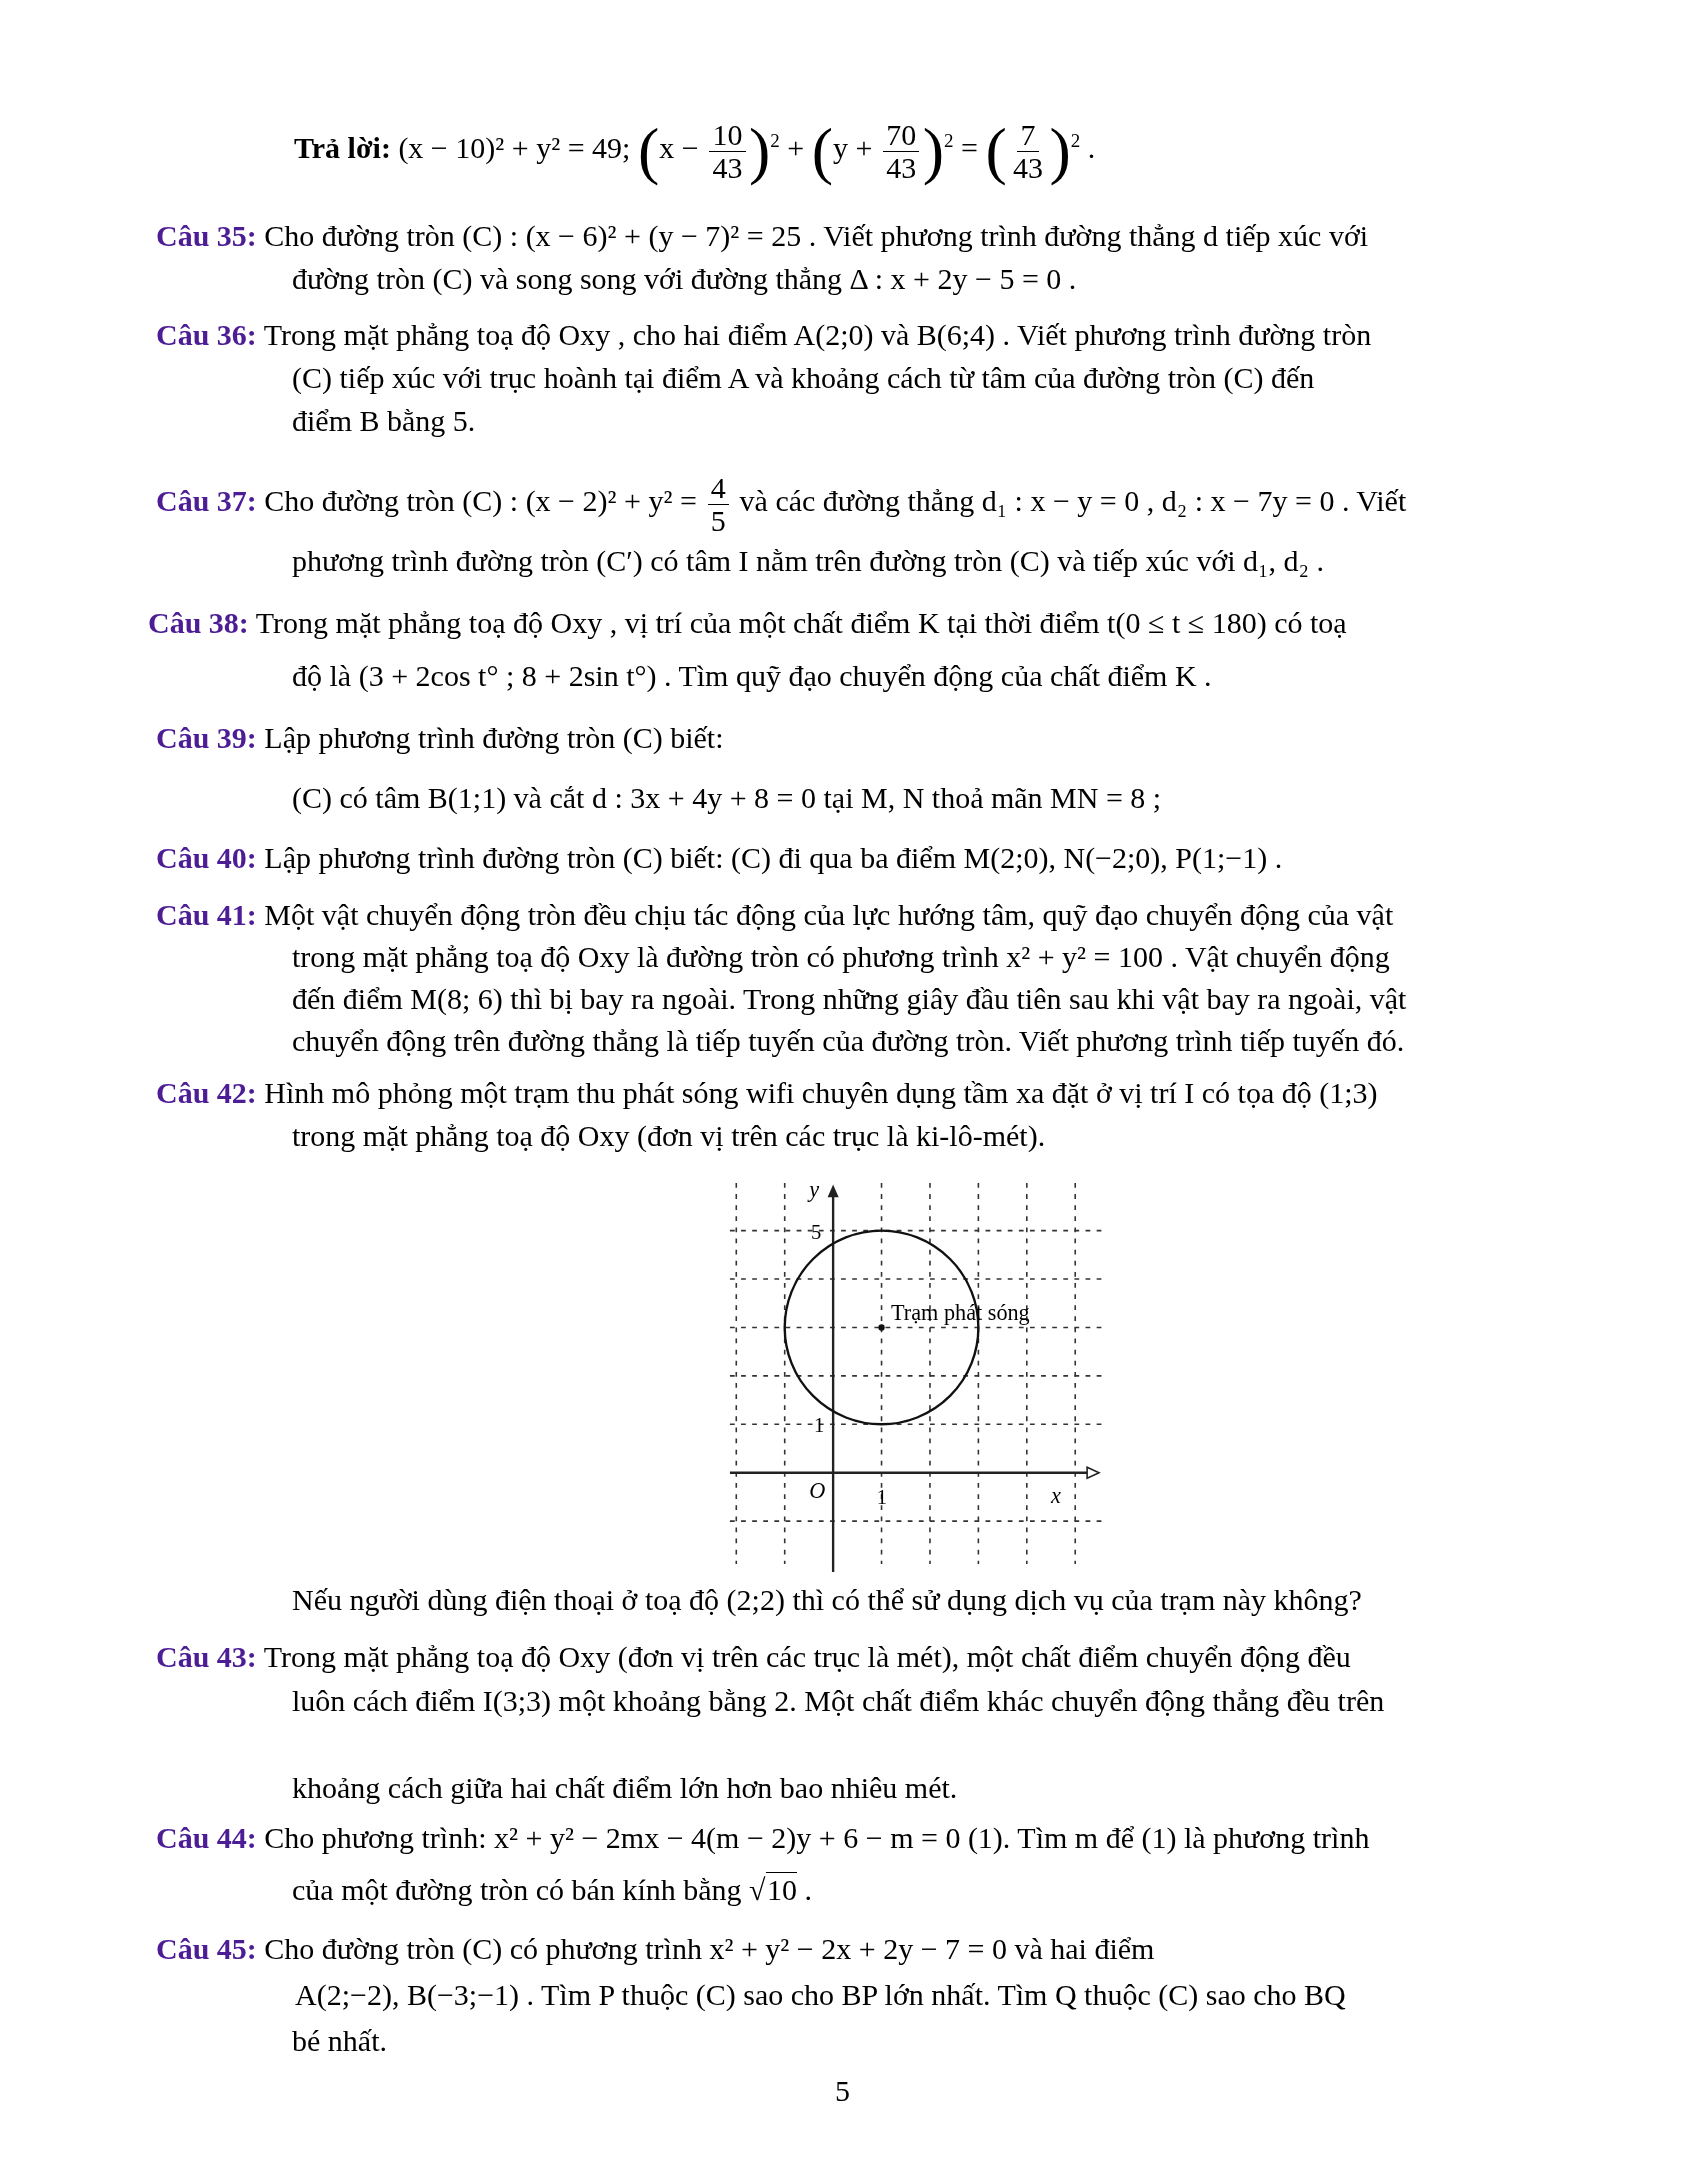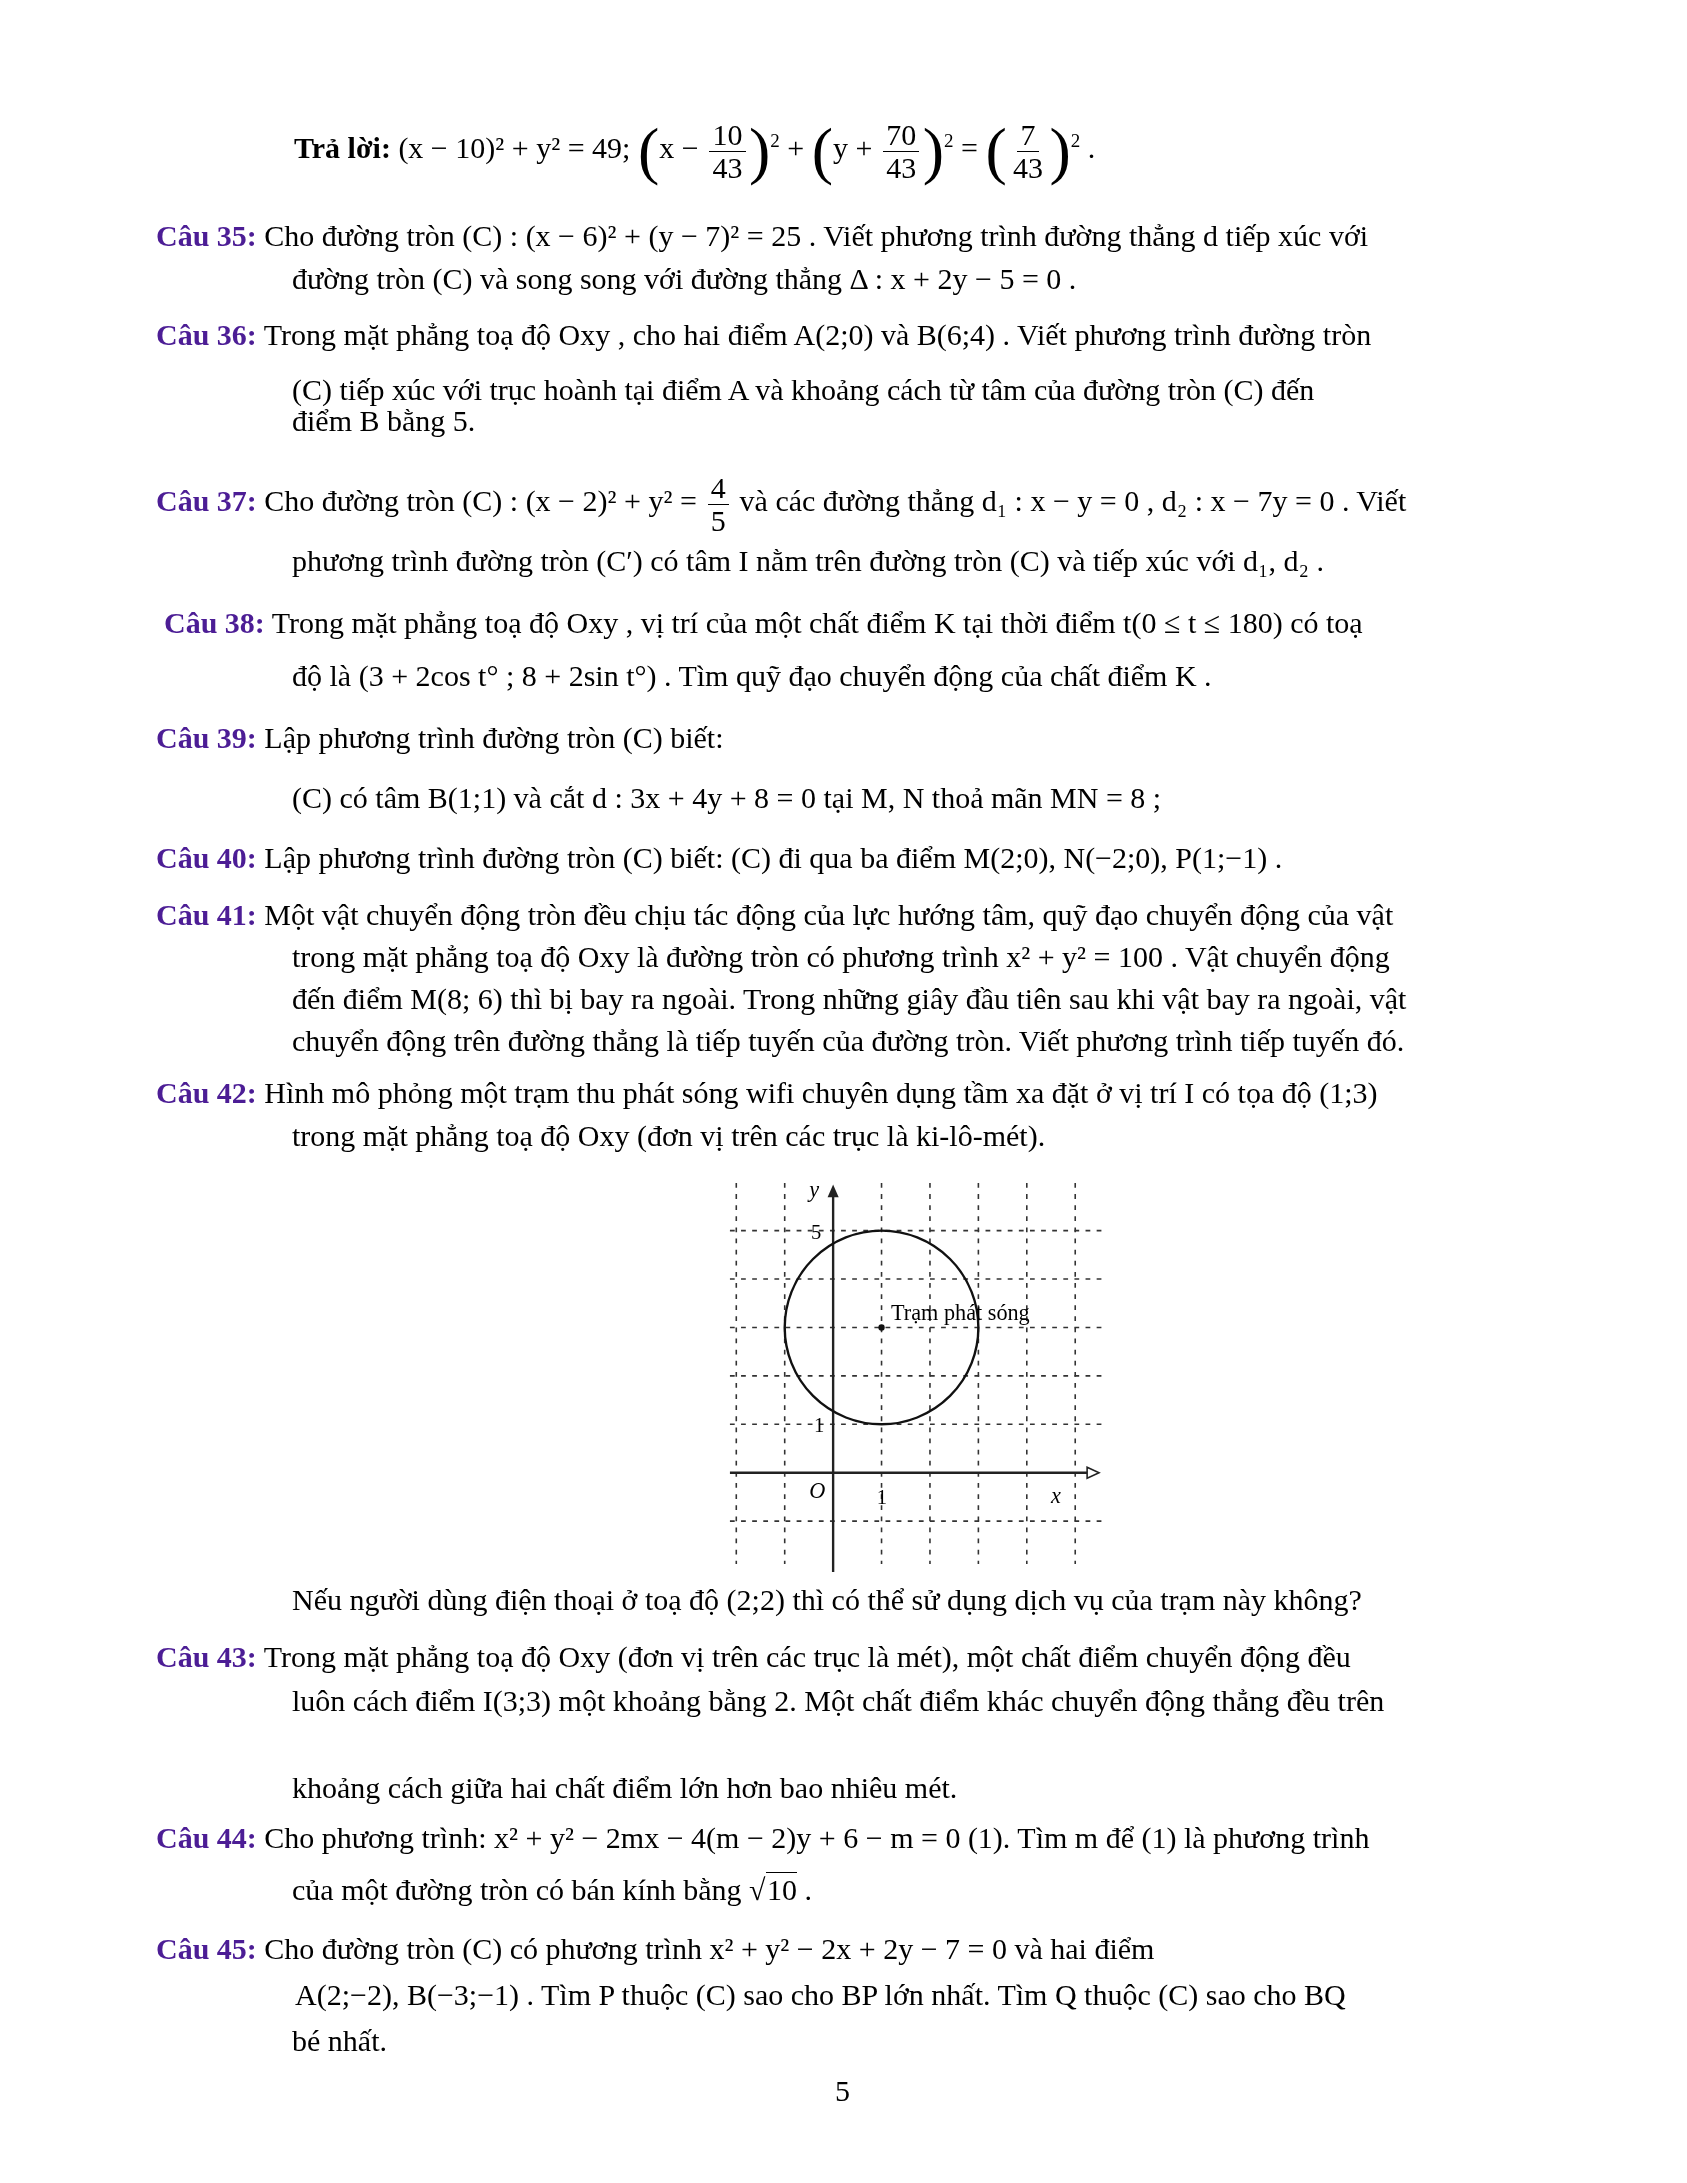--- a/index.html
+++ b/index.html
@@ -47,35 +47,35 @@
   <div class="line" style="left:156px; top:216px; width:1358px;">
     <span class="lbl">Câu 35:</span>
     <span>Cho đường tròn (C) : (x − 6)² + (y − 7)² = 25 . Viết phương trình đường thẳng d tiếp xúc với</span>
   </div>
   <div class="line" style="left:292px; top:259px;">đường tròn (C) và song song với đường thẳng Δ : x + 2y − 5 = 0 .</div>
 
   <div class="line" style="left:156px; top:315px;">
     <span class="lbl">Câu 36:</span>
     <span>Trong mặt phẳng toạ độ Oxy , cho hai điểm A(2;0) và B(6;4) . Viết phương trình đường tròn</span>
   </div>
-  <div class="line" style="left:292px; top:370px;">(C) tiếp xúc với trục hoành tại điểm A và khoảng cách từ tâm của đường tròn (C) đến</div>
+  <div class="line" style="left:292px; top:358px;">(C) tiếp xúc với trục hoành tại điểm A và khoảng cách từ tâm của đường tròn (C) đến</div>
   <div class="line" style="left:292px; top:401px;">điểm B bằng 5.</div>
 
   <div class="line" style="left:156px; top:472px; line-height:48px;">
     <span class="lbl">Câu 37:</span>
     <span>Cho đường tròn (C) : (x − 2)² + y² =</span>
     <span class="frac">
         <span class="num">4</span>
         <span class="den">5</span>
       </span>
     <span>và các đường thẳng d₁ : x − y = 0 , d₂ : x − 7y = 0 . Viết</span>
   </div>
   <div class="line" style="left:292px; top:541px;">phương trình đường tròn (C′) có tâm I nằm trên đường tròn (C) và tiếp xúc với d₁, d₂ .</div>
 
-  <div class="line" style="left:164px; top:603px;">
+  <div class="line" style="left:148px; top:603px;">
     <span class="lbl">Câu 38:</span>
     <span>Trong mặt phẳng toạ độ Oxy , vị trí của một chất điểm K tại thời điểm t(0 ≤ t ≤ 180) có toạ</span>
   </div>
   <div class="line" style="left:292px; top:656px;">độ là (3 + 2cos t° ; 8 + 2sin t°) . Tìm quỹ đạo chuyển động của chất điểm K .</div>
 
   <div class="line" style="left:156px; top:718px;">
     <span class="lbl">Câu 39:</span>
     <span>Lập phương trình đường tròn (C) biết:</span>
   </div>
   <div class="line" style="left:292px; top:778px;">(C) có tâm B(1;1) và cắt d : 3x + 4y + 8 = 0 tại M, N thoả mãn MN = 8 ;</div>

